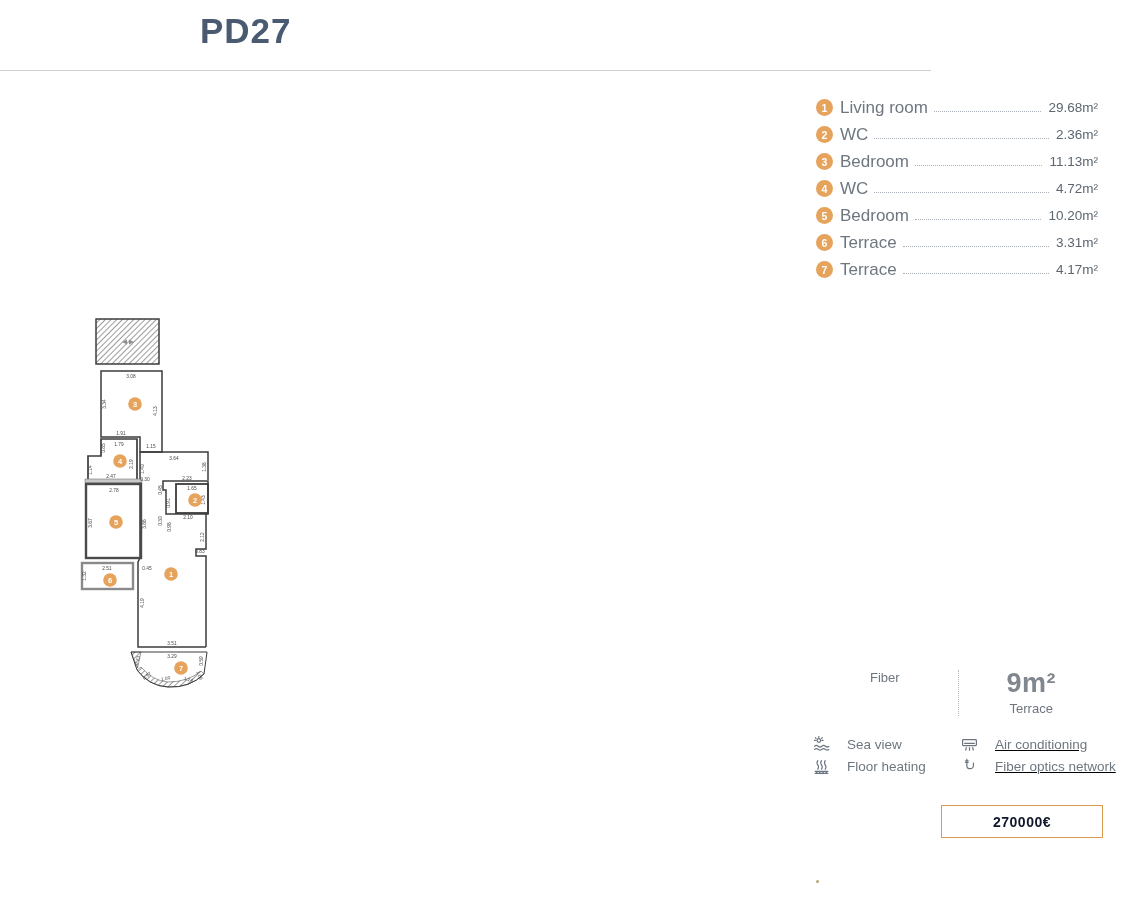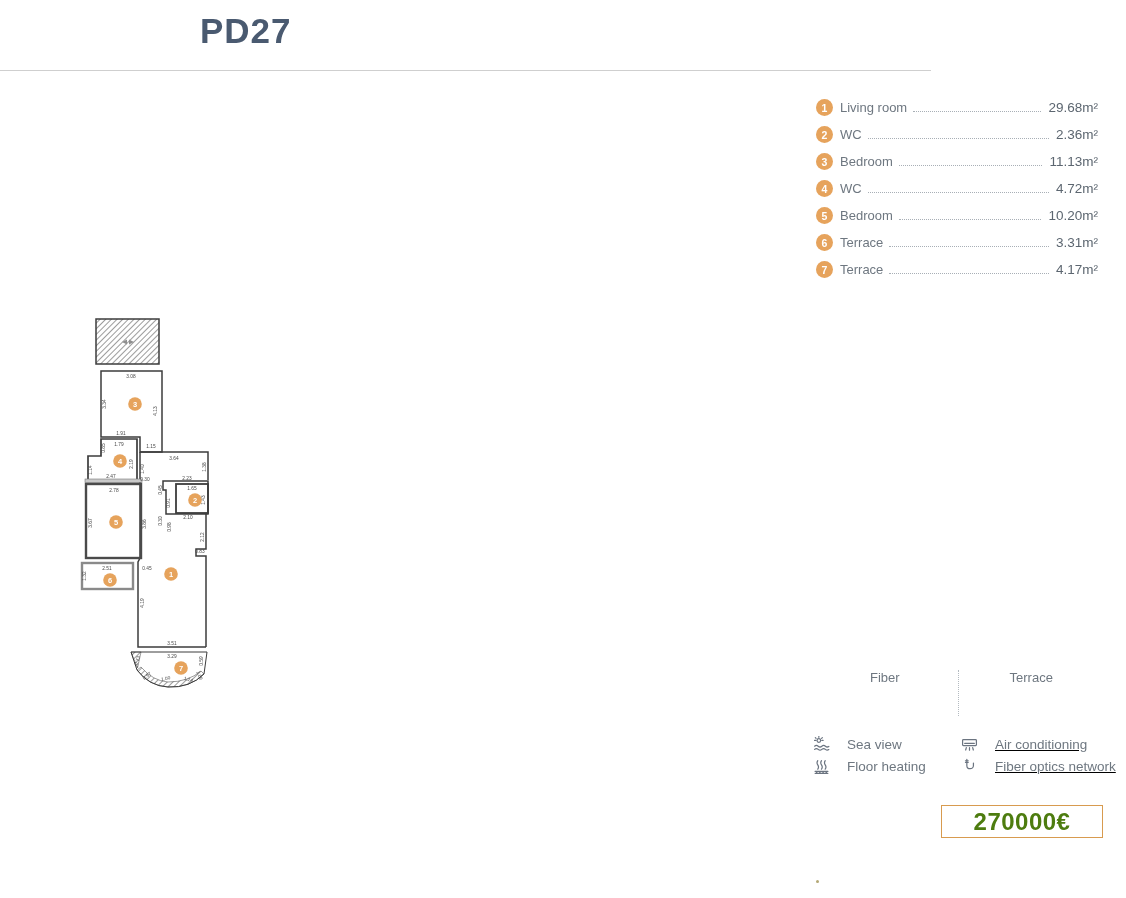--- a/index.html
+++ b/index.html
@@ -7,21 +7,21 @@
 
   
   .header{position:absolute;left:0;top:0;width:931px;height:70px;border-bottom:1px solid #cfcfcf;background:#fff;}
   .page-title{position:absolute;left:200px;top:11px;font-size:35px;font-weight:600;letter-spacing:1px;color:#4A5A70;}
 
   
   .legend{position:absolute;left:816px;top:94px;width:282px;}
   .legend-row{display:flex;align-items:center;height:27px;}
   .lnum{width:17px;height:17px;border-radius:50%;background:#E6A35C;color:#fff;font-size:10.5px;font-weight:700;
         display:flex;align-items:center;justify-content:center;flex:0 0 17px;}
-  .llabel{margin-left:7px;font-size:13px;color:#6E7780;white-space:nowrap;}
+  .llabel{margin-left:7px;font-size:17px;color:#6E7780;white-space:nowrap;}
   .leader{flex:1;border-bottom:1.5px dotted #a8afb6;margin:0 7px 0 6px;transform:translateY(4px);}
   .lvalue{font-size:13.5px;font-weight:400;color:#5C6670;white-space:nowrap;}
 
   
   .plan-svg{position:absolute;left:78px;top:310px;}
   .dim{font-family:"Liberation Sans",sans-serif;font-size:4.8px;fill:#474747;text-anchor:middle;}
   .roomnum{font-family:"Liberation Sans",sans-serif;font-size:7.5px;font-weight:bold;fill:#fff;text-anchor:middle;}
 
   
   .totals{position:absolute;left:812px;top:668px;width:292px;display:flex;}
@@ -32,21 +32,21 @@
 
   .feat-col{position:absolute;top:733px;}
   .feat-col1{left:813px;}
   .feat-col2{left:961px;text-decoration:underline;}
   .feat{display:flex;align-items:center;height:22px;gap:17px;}
   .feat .ficon{width:17px;height:17px;display:flex;align-items:center;justify-content:center;}
   .feat .flabel{font-size:13.5px;color:#6E7780;white-space:nowrap;}
 
   .price-box{position:absolute;left:941px;top:805px;width:160px;height:31px;border:1.5px solid #D89B4F;
              display:flex;align-items:center;justify-content:center;cursor:pointer;background:#fff;}
-  .price-box span{font-size:24px;font-weight:600;color:#4d7c0f;letter-spacing:0.5px;}
+  .price-box span{font-size:14px;font-weight:600;color:#0f172a;letter-spacing:0.5px;}
 
   .stray-dot{position:absolute;left:816px;top:880px;width:3px;height:3px;border-radius:50%;background:#b4a875;}
 </style>
 </head>
 <body>
 
 <div class="header">
   <div class="page-title">PD27</div>
 </div>
 
@@ -203,20 +203,21 @@
       </g>
     </g>
 </svg>
 
 <div class="totals">
   <div class="tot">
     <div class="sub">Fiber</div>
   </div>
   <div class="tot-divider"></div>
   <div class="tot">
+    <div class="big">9m²</div>
     <div class="sub">Terrace</div>
   </div>
 </div>
 
 <div class="feat-col feat-col1" id="feat-col1">
     <div class="feat">
       <span class="ficon">
         <svg width="17" height="17" viewBox="0 0 16 16" fill="none" stroke="#6b7480" stroke-width="1.15" stroke-linecap="round">
           <circle cx="5.5" cy="4.2" r="1.7"></circle>
           <path d="M5.5 1.2 v-0.8 M2.9 2.2 l-0.7 -0.7 M8.1 2.2 l0.7 -0.7 M2.8 4.2 h-1.3 M9.5 4.2 h-1.2"></path>

